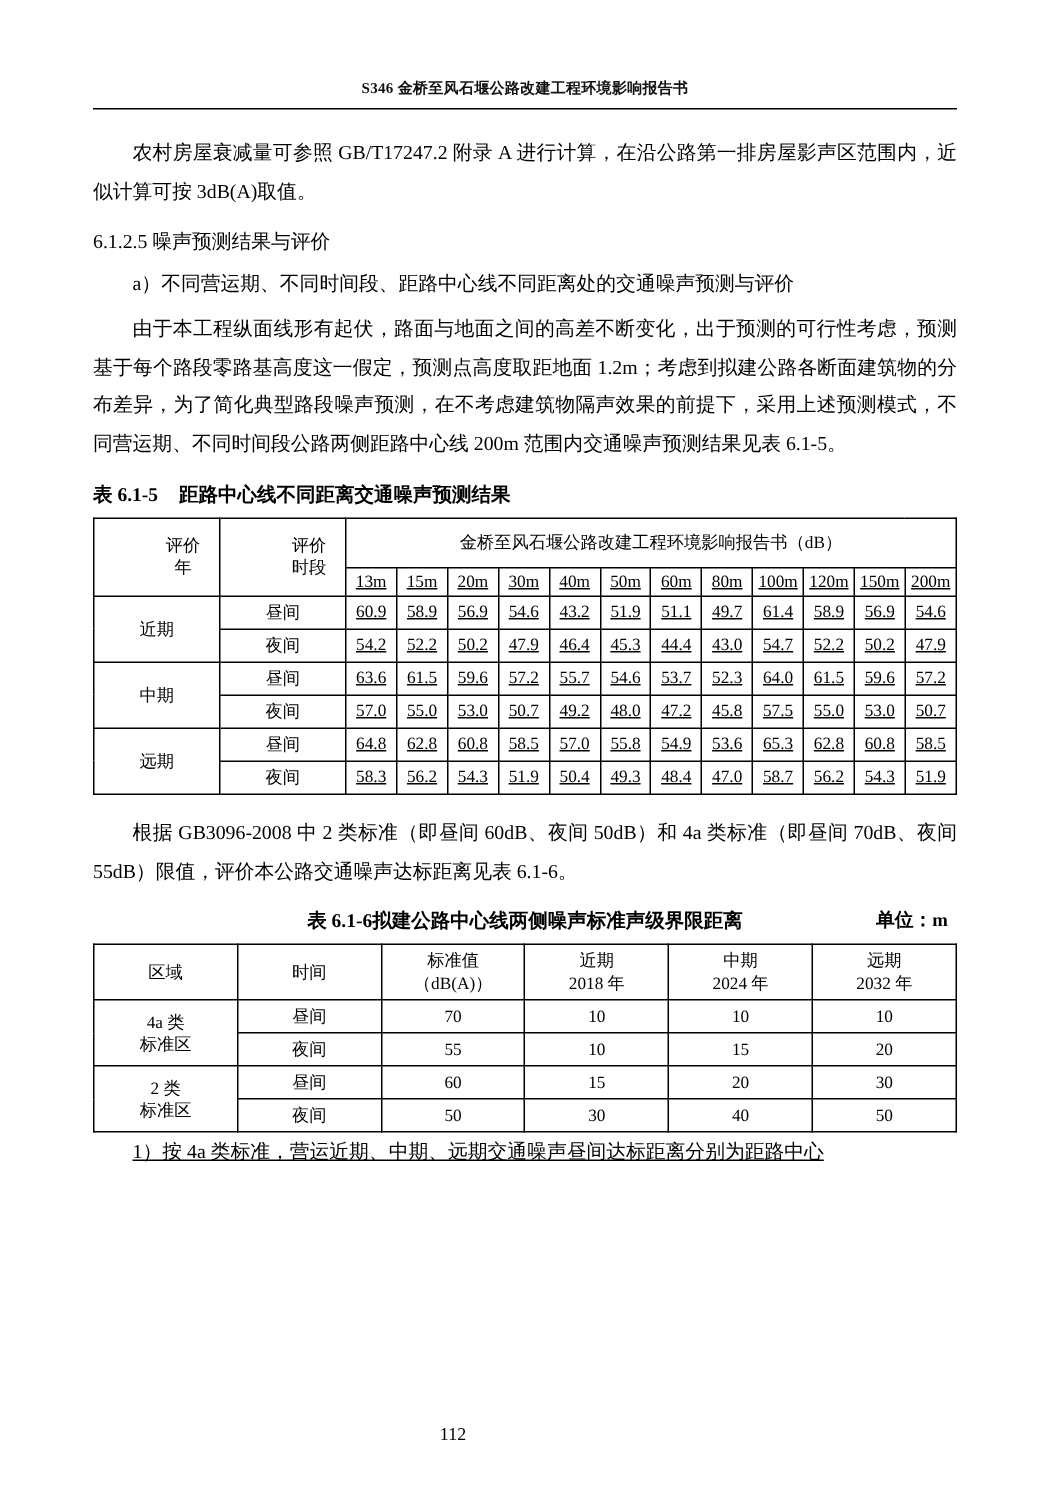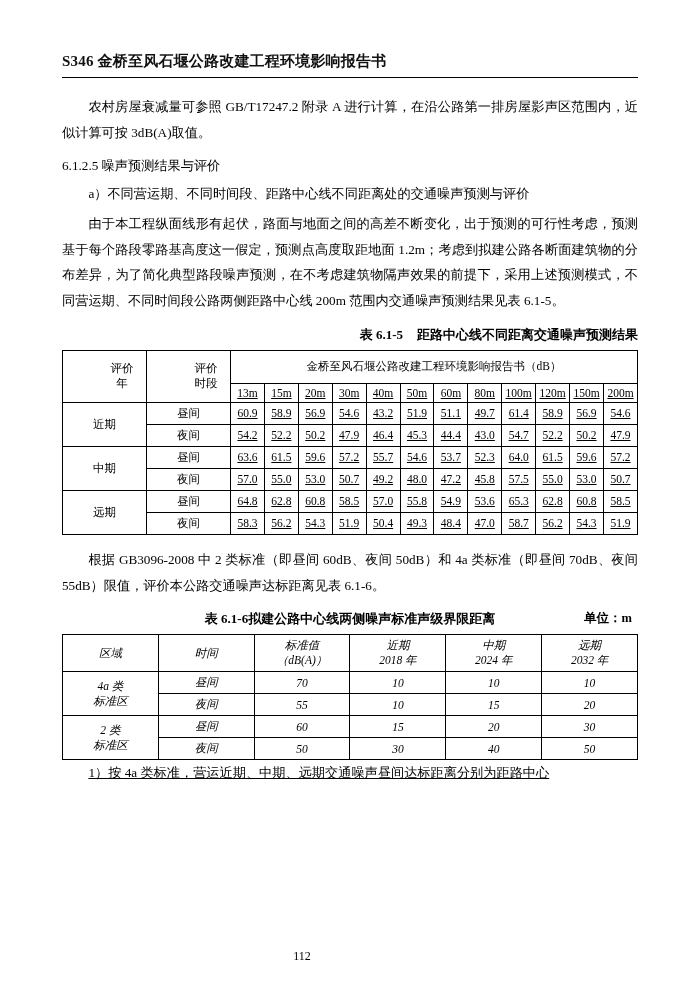--- a/index.html
+++ b/index.html
@@ -16,22 +16,22 @@
     overflow: hidden;
   }
   .page {
     width: 700px;
     height: 990px;
     box-sizing: border-box;
     padding: 52px 62px 30px 62px;
     position: relative;
   }
   .header {
-    text-align: left;
-    font-size: 15px;
+    text-align: center;
+    font-size: 10px;
     font-weight: bold;
     letter-spacing: 0.2px;
     color: #111;
     margin-bottom: 6px;
   }
   .header-rule {
     border-bottom: 1px solid #000;
     margin-bottom: 16px;
   }
   p.body-text {
@@ -43,21 +43,21 @@
   }
   p.indent2 {
     text-indent: 2em;
   }
   p.heading {
     font-size: 13.2px;
     line-height: 1.95;
     margin: 8px 0 2px 0;
   }
   .caption {
-    text-align: right;
+    text-align: left;
     font-size: 13px;
     font-weight: bold;
     margin: 12px 0 6px 0;
   }
   .caption .cap-num { margin-right: 14px; }
   .caption-row {
     display: flex;
     align-items: baseline;
     justify-content: center;
     font-size: 13px;
@@ -84,21 +84,21 @@
     padding: 3px 1px;
     font-weight: normal;
     white-space: nowrap;
   }
   table.grid .u {
     text-decoration: underline;
   }
   .t1 th.vh { width: 46px; padding-left: 36px; }
   .t1 td.rowlabel { width: 46px; }
   .row-tall td, .row-tall th { height: 26px; }
-  .t2 { font-size: 12px; font-style: italic; }
+  .t2 { font-size: 12px; }
   .t2 td, .t2 th { padding: 6px 2px; }
   .pagenum {
     position: absolute;
     bottom: 26px;
     left: 0;
     width: 604px;
     text-align: center;
     font-size: 12px;
   }
 </style>

